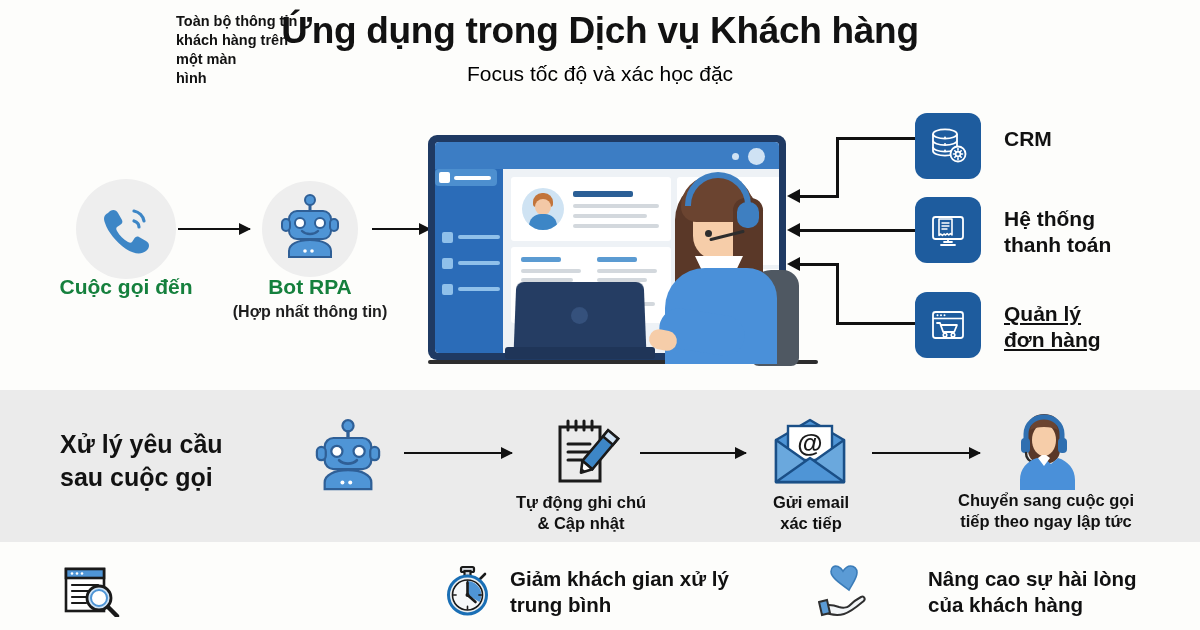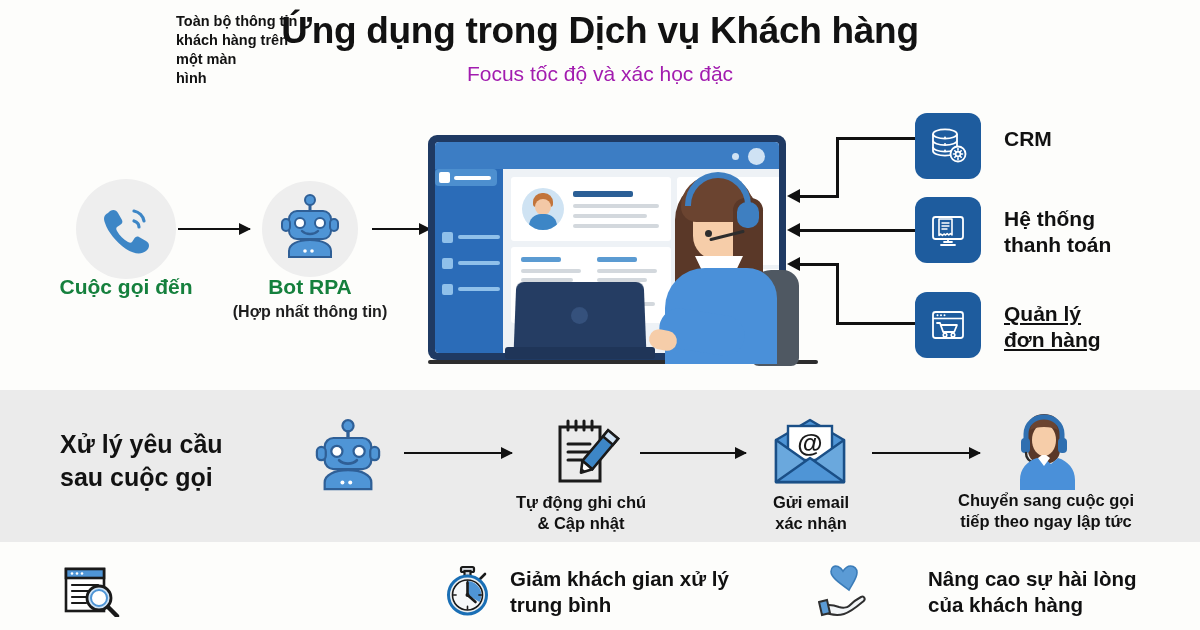--- a/index.html
+++ b/index.html
@@ -13,21 +13,21 @@
   .stage { position:absolute; inset:0; }
 
   
   .title {
     position:absolute; top:10px; left:0; width:1200px;
     text-align:center; font-size:37px; font-weight:bold;
     letter-spacing:-0.3px; color:#121212;
   }
   .subtitle {
     position:absolute; top:62px; left:0; width:1200px;
-    text-align:center; font-size:21px; color:#a21caf;
+    text-align:center; font-size:21px; color:#000000;
   }
 
   
   .band-mid {
     position:absolute; left:0; top:390px; width:1200px; height:152px;
     background:#ebebeb;
   }
 
   
   .circ-badge {
@@ -459,21 +459,21 @@
   <div class="mid-step-icon" id="mid-icon-1">
     <svg width="84" height="80" viewBox="0 0 84 80">
       <path d="M8 26L42 6l34 20v42H8z" fill="#4f95d6" stroke="#1a4f87" stroke-width="2.4" stroke-linejoin="round"></path>
       <rect x="20" y="12" width="44" height="34" fill="#ffffff" stroke="#1a4f87" stroke-width="2.4"></rect>
       <text x="42" y="38" font-family="Liberation Sans, sans-serif" font-size="26" font-weight="bold" fill="#1a1a1a" text-anchor="middle">@</text>
       <path d="M8 26l34 24 34-24v42H8z" fill="#6aa8dd" stroke="#1a4f87" stroke-width="2.4" stroke-linejoin="round"></path>
       <path d="M8 68l34-24 34 24z" fill="#4f95d6" stroke="#1a4f87" stroke-width="2.4" stroke-linejoin="round"></path>
     </svg>
   </div>
   <div class="mid-step-label" id="mid-label-1">Gửi email
-xác nhận</div>
+xác tiếp</div>
 
   <div class="arrow-h" id="mid-arrow-2"></div>
 
   <div class="mid-step-icon" id="mid-icon-2">
     <svg width="84" height="82" viewBox="0 0 84 82">
       <path d="M26 16c0-9 7-14 16-14s16 5 16 14v22c0 9-7 14-16 14s-16-5-16-14z" fill="#5a3828"></path>
       <ellipse cx="42" cy="28" rx="12" ry="16" fill="#f6cda9"></ellipse>
       <path d="M28 18c2-10 10-14 14-14s12 4 14 14c-6-4-22-4-28 0z" fill="#6b4430"></path>
       <path d="M24 28v-6c0-10 8-17 18-17s18 7 18 17v6" fill="none" stroke="#2f6fb0" stroke-width="5"></path>
       <rect x="19" y="26" width="9" height="15" rx="4" fill="#2f6fb0"></rect>

